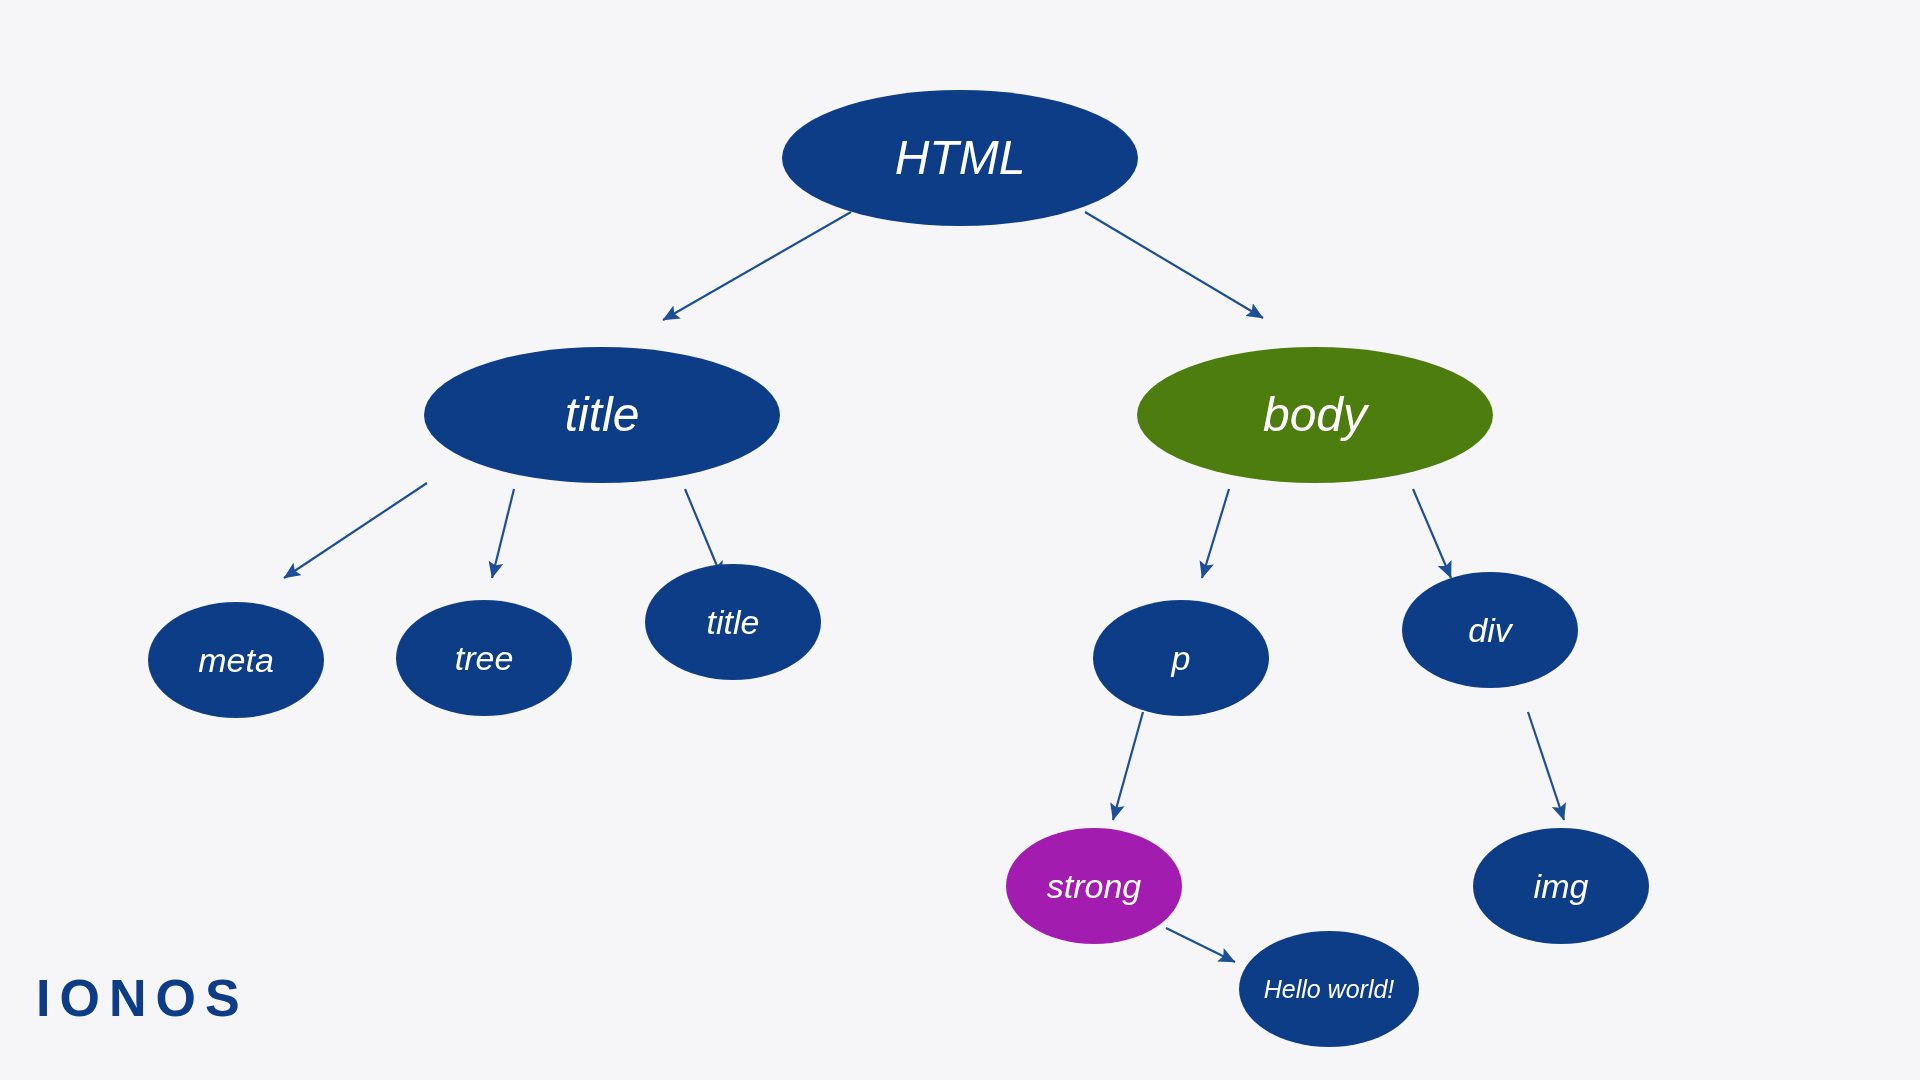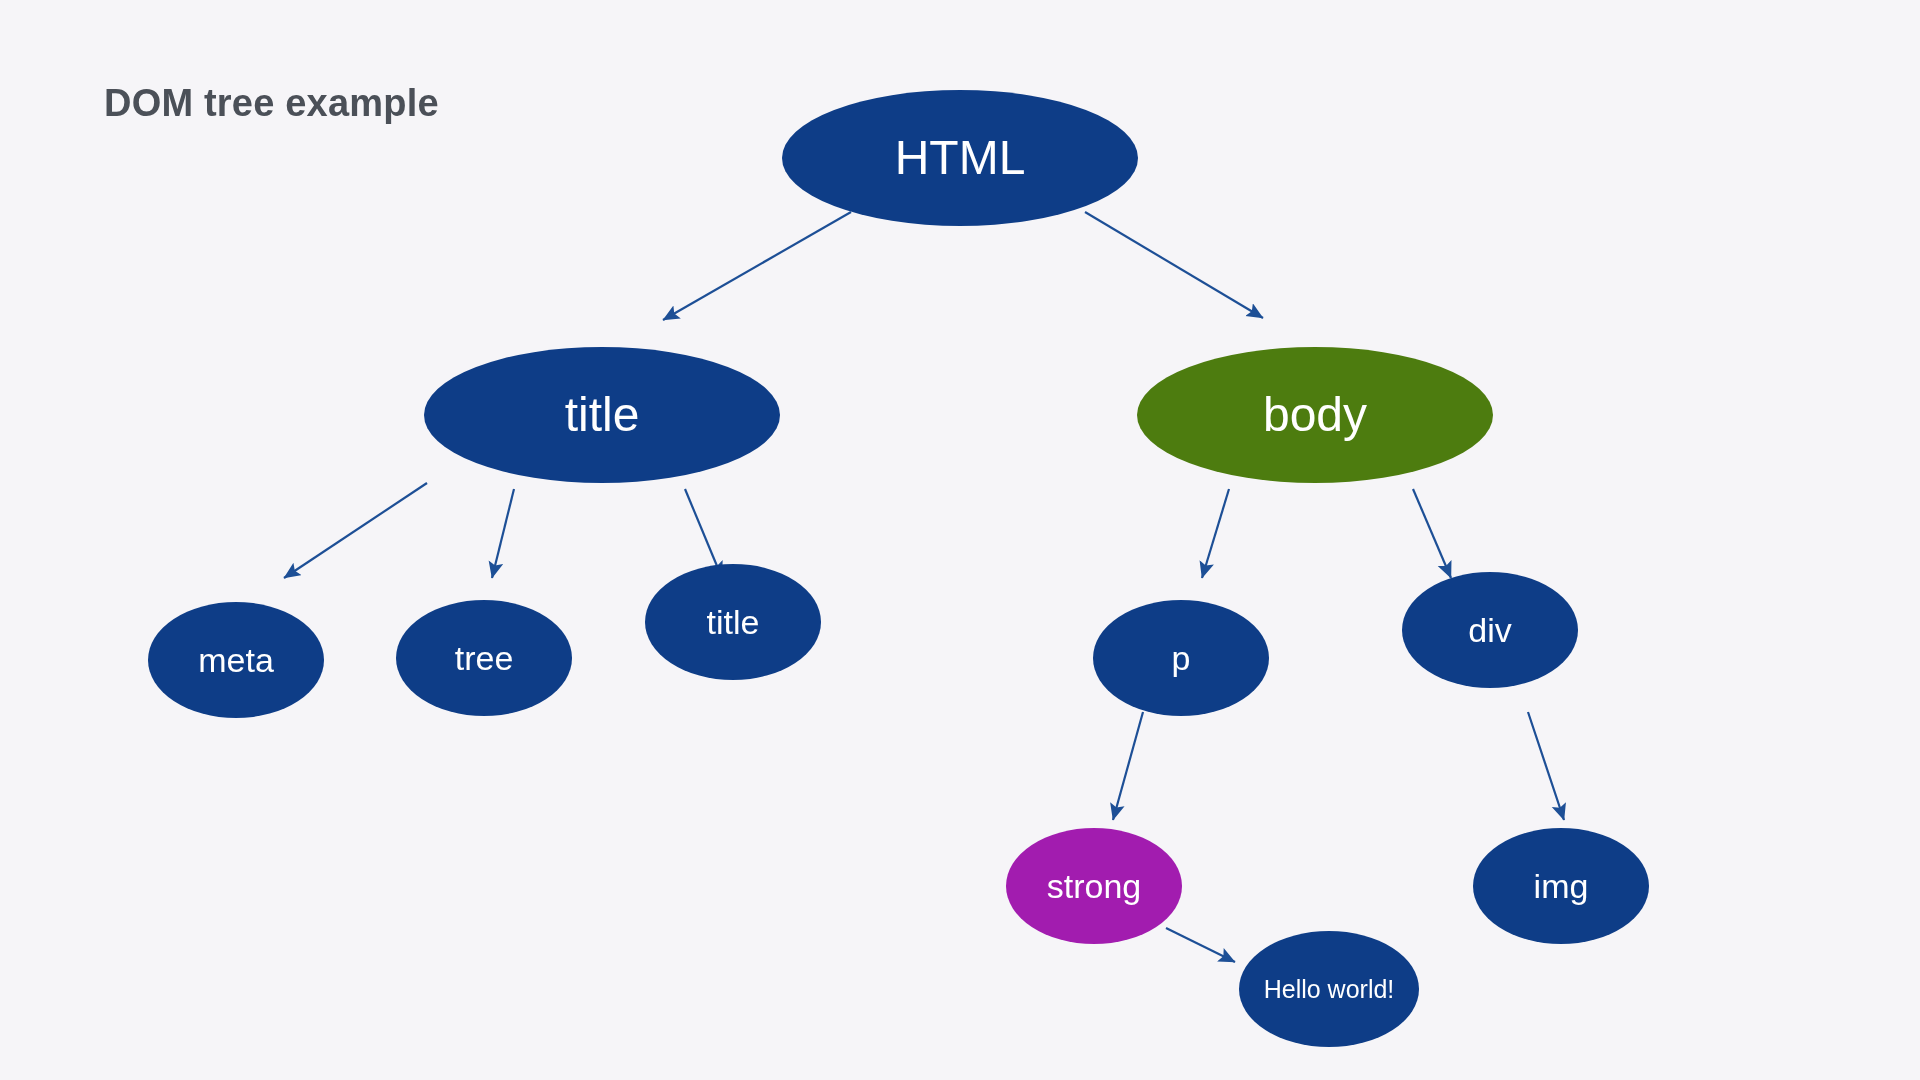--- a/index.html
+++ b/index.html
@@ -41,20 +41,21 @@
     position: absolute;
     display: flex;
     align-items: center;
     justify-content: center;
     border-radius: 50%;
     background: #0e3d87;
     color: #ffffff;
     box-sizing: border-box;
     line-height: 1.12;
     padding: 0 6px;
+    font-style: italic;
   }
   .node.root   { font-size: 48px; }
   .node.branch { font-size: 48px; }
   .node.leaf   { font-size: 34px; }
   .node.small  { font-size: 25px; }
 
   .logo {
     position: absolute;
     left: 36px;
     top: 968px;
@@ -63,21 +64,20 @@
     color: #0e3d87;
     letter-spacing: 9px;
     white-space: nowrap;
   }
 </style>
 </head>
 <body>
 
 <div id="stage">
 
-  <div class="page-title">DOM tree example</div>
 
   <svg id="edges" viewBox="0 0 1920 1080" width="1920" height="1080" xmlns="http://www.w3.org/2000/svg">
     <defs>
       <marker id="arrowhead" markerWidth="9" markerHeight="9" refX="7.4" refY="3.4" orient="auto" markerUnits="strokeWidth">
         <path d="M0,0 L7.6,3.4 L0,6.8 L1.5,3.4 Z" fill="#1d4f96"></path>
       </marker>
     </defs>
     <g id="edge-group">
         <line x1="851" y1="212" x2="663" y2="320" stroke="#1d4f96" stroke-width="2.2" marker-end="url(#arrowhead)"></line>
         <line x1="1085" y1="212" x2="1263" y2="318" stroke="#1d4f96" stroke-width="2.2" marker-end="url(#arrowhead)"></line>
@@ -121,14 +121,15 @@
         <span>strong</span>
       </div>
       <div class="node leaf" style="left: 1473px; top: 828px; width: 176px; height: 116px; background: rgb(14, 61, 135);">
         <span>img</span>
       </div>
       <div class="node small" style="left: 1239px; top: 931px; width: 180px; height: 116px; background: rgb(14, 61, 135);">
         <span>Hello world!</span>
       </div>
     </div>
 
+  <div class="logo">IONOS</div>
 
 </div>
 
 </body></html>

